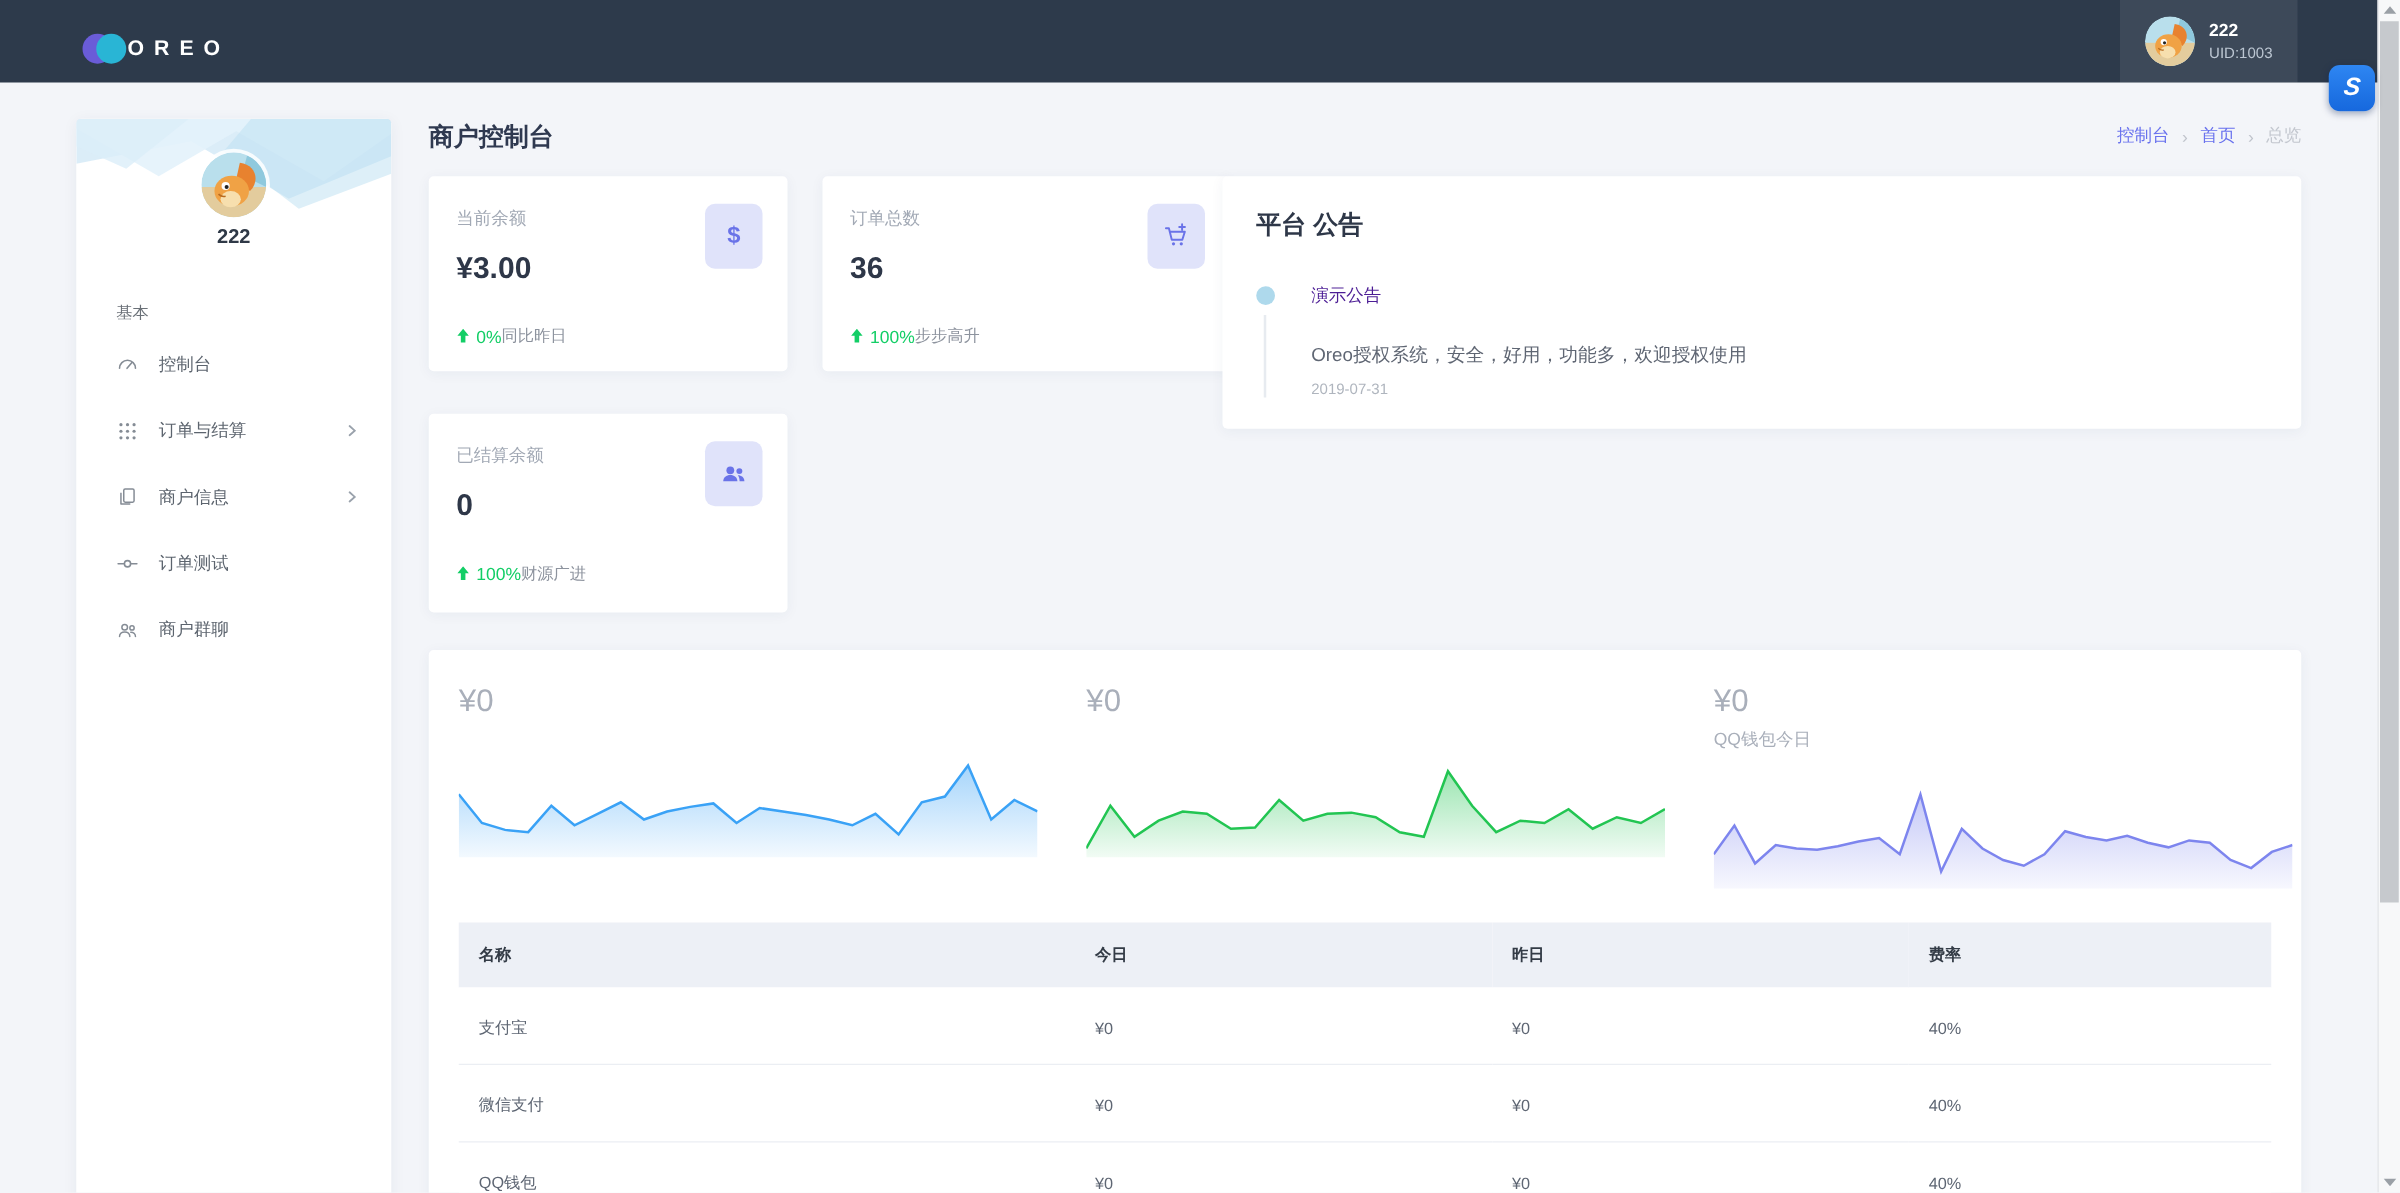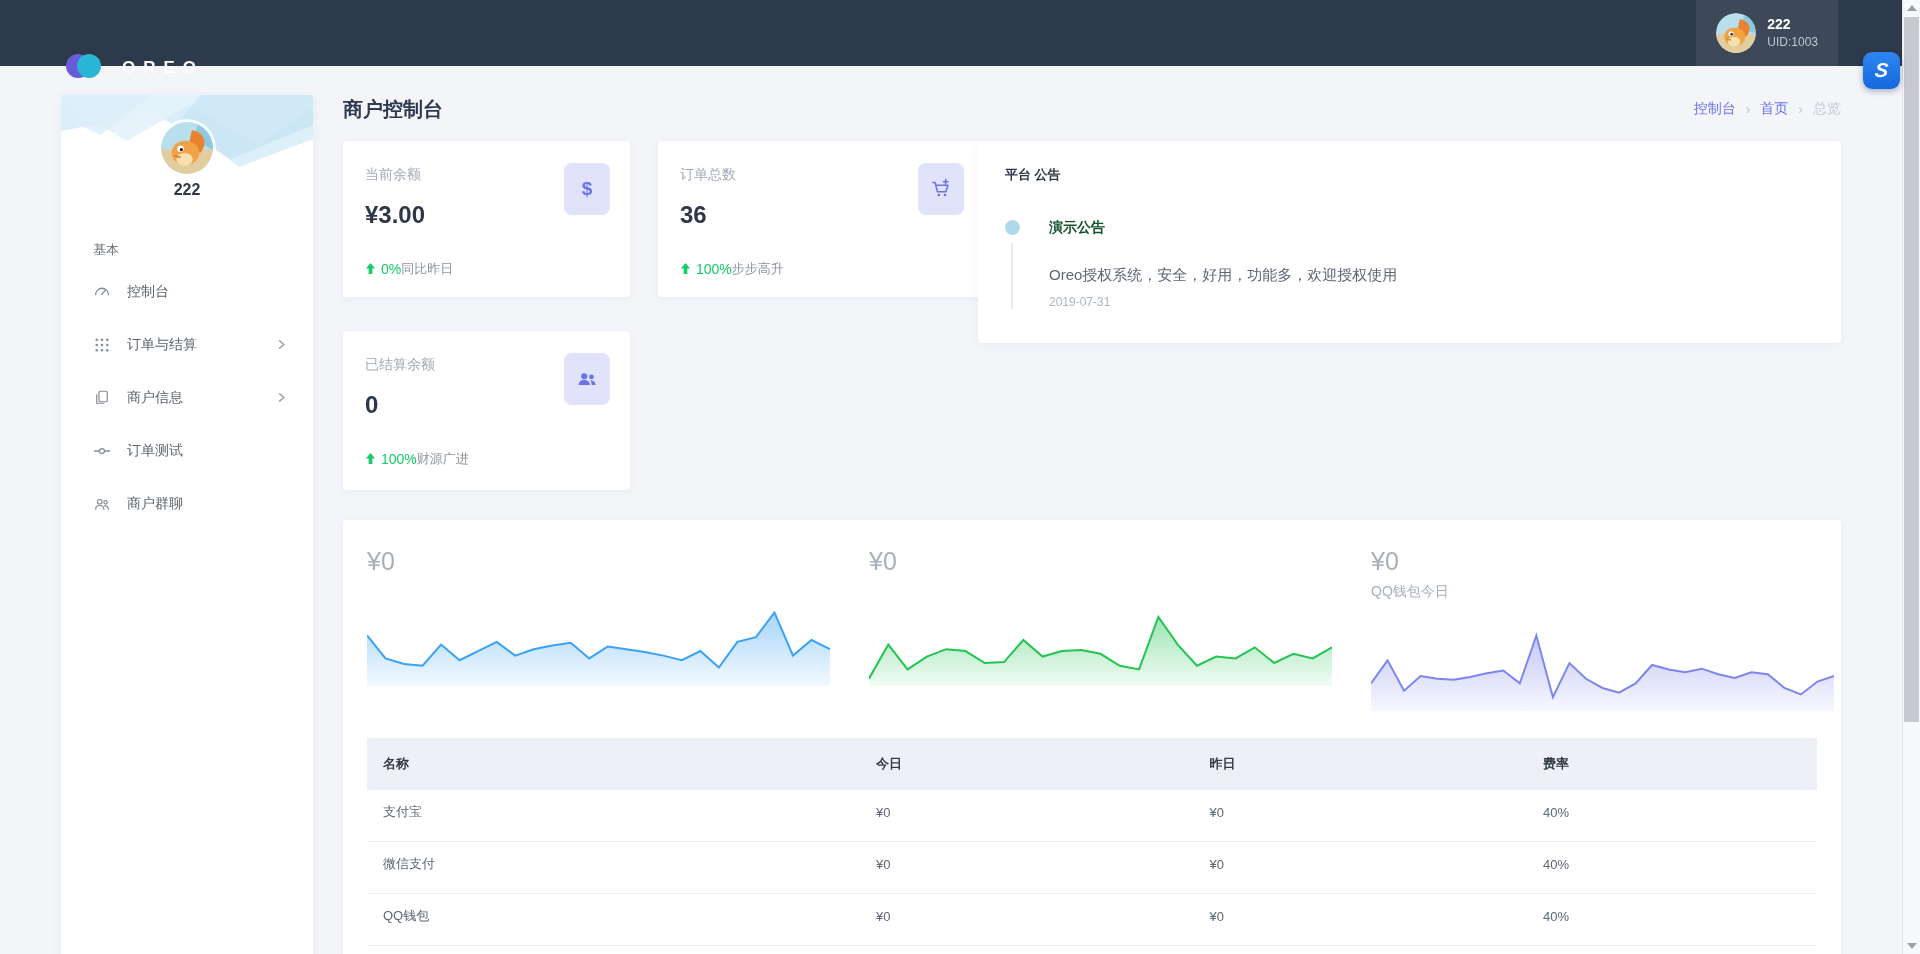--- a/index.html
+++ b/index.html
@@ -3,21 +3,21 @@
 <meta charset="utf-8">
 <style>
   html,body{margin:0;padding:0}
   body{
     width:1920px;height:954px;overflow:hidden;position:relative;
     background:#f3f5f9;font-family:"Liberation Sans",sans-serif;
     -webkit-font-smoothing:antialiased;
   }
   
   .navbar{position:absolute;left:0;top:0;width:1920px;height:66px;background:#2d3a4b;z-index:5}
-  .brand{position:absolute;left:66px;top:0;height:78px;display:flex;align-items:flex-end;gap:20px}
+  .brand{position:absolute;left:66px;top:0;height:78px;display:flex;align-items:center;gap:0}
   .brand-circles{position:relative;width:36px;height:24px}
   .brand-c1{position:absolute;left:0;top:0;width:24px;height:24px;border-radius:50%;background:#6a5cd8}
   .brand-c2{position:absolute;left:11px;top:0;width:24px;height:24px;border-radius:50%;background:#29b5d5}
   .brand-name{color:#ffffff;font-size:17px;font-weight:bold;letter-spacing:8px}
   .user-panel{position:absolute;right:82px;top:0;height:66px;background:rgba(255,255,255,.08);
     display:flex;align-items:center;padding:0 20px;gap:11px;cursor:pointer}
   .avatar{border-radius:50%;overflow:hidden;flex:none;display:block}
   .user-avatar{width:40px;height:40px}
   .user-meta{line-height:1.35}
   .user-name{color:#ffffff;font-size:14px;font-weight:bold}
@@ -67,39 +67,39 @@
   .stat-icon .glyph{font-size:19px;font-weight:bold}
   .stat-icon svg{width:22px;height:22px;display:block}
   .stat-value{margin-top:17px;font-size:24px;font-weight:bold;color:#2e3748}
   .stat-foot{margin-top:31px;display:flex;align-items:center;font-size:14px}
   .trend-arrow{margin-right:5px;display:flex}
   .trend-arrow svg{width:11px;height:12px;display:block}
   .trend-val{color:#13ce66}
   .trend-note{color:#8d939e;font-size:13px;}
   
   .ann-inner{padding:25px 27px;position:relative}
-  .ann-title{font-size:13px;font-weight:bold;color:#2e3748}
+  .ann-title{font-size:20px;font-weight:bold;color:#2e3748}
   .timeline{margin-top:35px;position:relative;padding-left:44px}
   .tl-dot{position:absolute;left:0;top:1px;width:15px;height:15px;border-radius:50%;background:#aed9ec}
   .tl-line{position:absolute;left:6px;top:24px;width:2px;height:66px;background:#e7ebf0}
-  .ann-link{font-size:14px;font-weight:bold;color:#14532d;cursor:pointer}
+  .ann-link{font-size:14px;font-weight:normal;color:#4c1d95;cursor:pointer}
   .ann-body{margin-top:29px;font-size:15px;color:#5f6673}
   .ann-date{margin-top:10px;font-size:12px;color:#afb5be}
   
   #panel{left:0;top:435px;width:1498px;height:560px}
   .panel-inner{padding:27px 24px}
   .sparks{display:flex;gap:39px}
   .spark{width:463px}
   .spark-amount{font-size:25px;color:#a9afba}
   .spark-label{margin-top:7px;font-size:14px;color:#a9afba}
   .spark-chart{display:block;margin-top:15px;width:463px;height:95px}
   
   table.rates{margin-top:27px;width:1450px;border-collapse:collapse;table-layout:fixed}
   table.rates th{background:#edf0f6;text-align:left;font-size:13px;color:#333b46;font-weight:bold;padding:17px 0 17px 16px}
-  table.rates td{padding:13px 0 20px 16px;font-size:13px;color:#5e6673;border-bottom:1px solid #ebeef3;background:#fff}
+  table.rates td{padding:23px 0 20px 16px;font-size:13px;color:#5e6673;border-bottom:1px solid #ebeef3;background:#fff}
   .col-name{width:34%}.col-today{width:23%}.col-yest{width:23%}.col-rate{width:20%}
 </style>
 </head>
 <body>
 
 <div class="navbar">
   <div class="brand">
     <div class="brand-circles">
       <div class="brand-c1"></div>
       <div class="brand-c2"></div>

